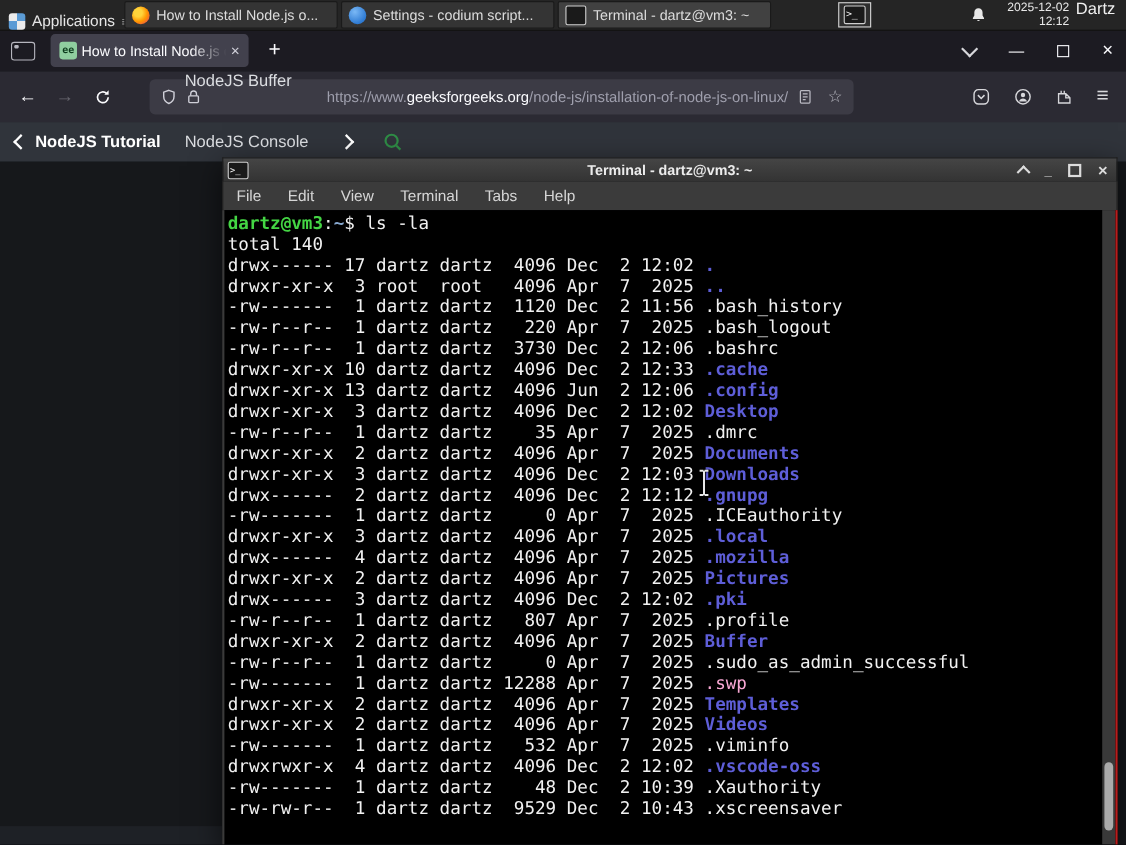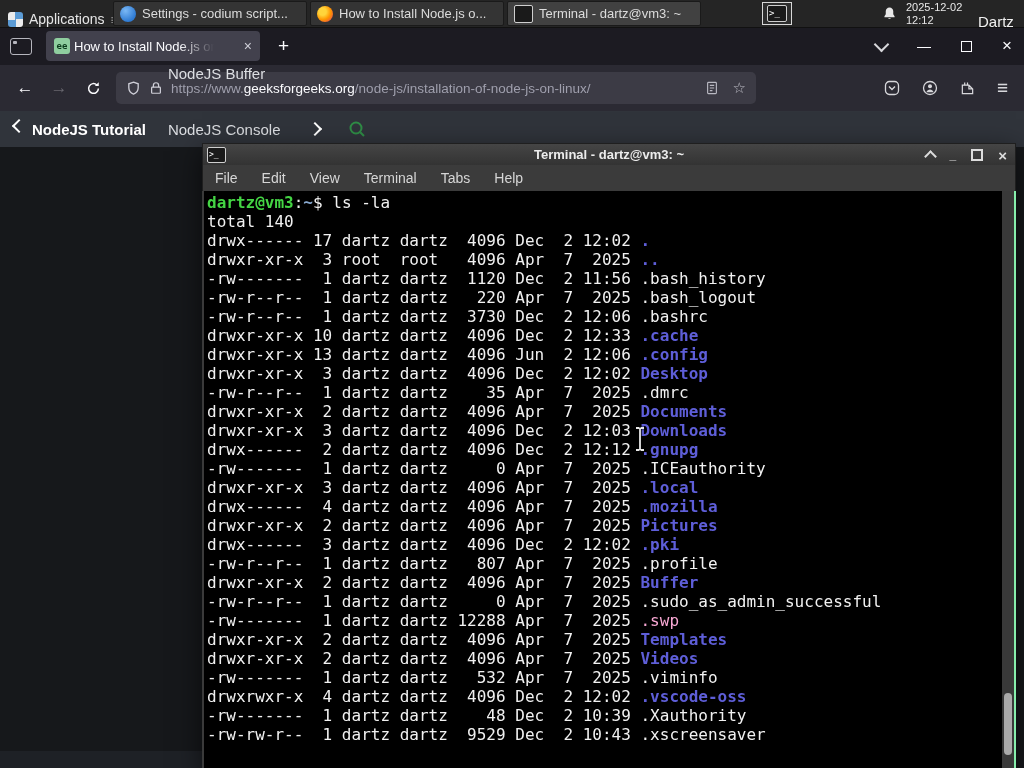--- a/index.html
+++ b/index.html
@@ -20,58 +20,58 @@
   .task-btn .lbl{white-space:nowrap;overflow:hidden;}
   .tb-ico{flex:0 0 16px;width:16px;height:16px;border-radius:50%;}
   .tb-ico.ic-firefox{background:radial-gradient(circle at 35% 35%,#ffd43b 0 25%,#ff9500 55%,#e3336c 100%);}
   .tb-ico.ic-vscodium{background:radial-gradient(circle at 35% 30%,#7ab8f5,#2f7bd3 70%);}
   .tb-ico.ic-terminal,.term-glyph{border-radius:2px;background:#1a1a1a;border:1px solid #cfcfcf;
             color:#fff;font-family:"DejaVu Sans Mono",monospace;font-size:8px;line-height:13px;text-align:left;padding-left:1px;}
   .tray-box{position:absolute;left:762px;top:2px;width:30px;height:23px;box-sizing:border-box;
             border:1px solid #d8d8d8;background:#2e2e2e;display:flex;align-items:center;justify-content:center;}
   .tray-box .term-glyph{width:17px;height:15px;font-size:9px;line-height:14px;}
   .bell{position:absolute;left:882px;top:6px;width:15px;height:15px;color:#e8e8e8;}
-  .clock{position:absolute;left:906px;top:1px;width:66px;height:25px;color:#e8e8e8;text-align:left;
+  .clock{position:absolute;left:906px;top:1px;width:66px;height:25px;color:#e8e8e8;text-align:right;
          font-size:11px;line-height:12.5px;}
-  .user-lbl{position:absolute;left:978px;top:13px;color:#f0f0f0;font-size:15px;}
+  .user-lbl{position:absolute;left:978px;top:0;color:#f0f0f0;font-size:15px;}
 
   
   .browser{position:absolute;left:0;top:27px;width:1024px;height:741px;}
   .tabbar{height:38px;background:#1c1b22;display:flex;align-items:center;}
   .ffview{margin:0 14px 0 10px;width:20px;height:15px;border:1.5px solid #b6b6be;border-radius:3px;position:relative;}
   .ffview::after{content:"";position:absolute;left:2px;top:2px;width:4px;height:3px;background:#b6b6be;border-radius:1px;}
-  .tab{position:relative;width:214px;height:30px;background:#42414d;border-radius:4px;display:flex;
+  .tab{position:relative;width:180px;height:30px;background:#42414d;border-radius:4px;display:flex;
        align-items:center;gap:4px;padding:0 8px;box-sizing:border-box;overflow:hidden;}
   .favicon{flex:0 0 16px;width:16px;height:16px;border-radius:3px;background:#8fce9f;color:#0c3b1c;
            font:bold 9px/16px "DejaVu Sans Mono",monospace;text-align:center;}
   .tab .title{color:#fbfbfe;font-size:13px;white-space:nowrap;overflow:hidden;width:140px;
               -webkit-mask-image:linear-gradient(90deg,#000 75%,transparent);mask-image:linear-gradient(90deg,#000 75%,transparent);}
   .tab .close{margin-left:auto;color:#cfcfd8;font-size:14px;line-height:14px;}
   .newtab{color:#fbfbfe;font-size:19px;margin-left:18px;}
   .tab-right{margin-left:auto;display:flex;align-items:center;gap:30px;padding-right:12px;color:#fbfbfe;}
   .chev{width:9px;height:9px;border-right:2px solid #d7d7db;border-bottom:2px solid #d7d7db;transform:rotate(45deg);margin-top:-4px;}
   .winbtn{font-size:14px;color:#fbfbfe;}
   .maxbox{width:9px;height:9px;border:1.5px solid #fbfbfe;}
 
   .toolbar{height:46px;background:#2b2a33;display:flex;align-items:center;gap:4px;padding:0 10px;box-sizing:border-box;}
   .navbtn{width:30px;height:30px;display:flex;align-items:center;justify-content:center;font-size:17px;color:#fbfbfe;border-radius:4px;}
   .navbtn.dim{color:#68676f;}
-  .urlbar{flex:0 0 640px;height:32px;margin-left:4px;background:#3c3b45;border-radius:5px;display:flex;
-          align-items:center;padding:0 10px;box-sizing:border-box;gap:8px;}
+  .urlbar{flex:0 0 640px;height:32px;margin-left:24px;background:#3c3b45;border-radius:5px;display:flex;
+          align-items:center;padding:0 10px;box-sizing:border-box;gap:8px;text-align:right;}
   .urlicon{color:#cfcfd8;display:flex;align-items:center;}
   .urltext{font-size:13.5px;color:#9f9fad;white-space:nowrap;overflow:hidden;flex:1;}
   .urltext .domain{color:#fbfbfe;}
   .urlbar .right-ic{color:#b9b9c2;display:flex;align-items:center;gap:14px;}
   .star{font-size:15px;color:#b9b9c2;}
   .toolbar-right{margin-left:auto;display:flex;align-items:center;gap:22px;color:#d7d7db;padding-right:6px;}
 
   
   .site-nav{height:36px;background:#30343b;display:flex;align-items:center;color:#e8e8e8;font-size:15px;
             padding:0 14px;box-sizing:border-box;gap:22px;white-space:nowrap;}
-  .gfg-back{display:flex;gap:8px;font-weight:bold;color:#fff;}
+  .gfg-back{display:flex;align-items:center;gap:8px;font-weight:bold;color:#fff;}
   .chev-l{width:8px;height:8px;border-left:2.5px solid #fff;border-bottom:2.5px solid #fff;transform:rotate(45deg);}
   .gfg-link{color:#dcdee2;}
   .gfg-more{display:flex;align-items:center;}
   .chev-r{width:8px;height:8px;border-right:2.5px solid #fff;border-top:2.5px solid #fff;transform:rotate(45deg);margin-left:-2px;}
   .gfg-right{display:flex;align-items:center;gap:26px;margin-left:6px;margin-right:48px;}
   .search-ic{width:18px;height:18px;}
   .page{position:absolute;left:0;top:120px;width:1024px;height:621px;background:#16181b;}
   .page-strip{position:absolute;left:0;bottom:0;width:202px;height:17px;background:#1e2126;}
 
   
@@ -82,21 +82,21 @@
   .t-title .ticon{margin-left:4px;width:16px;height:14px;}
   .t-title .txt{position:absolute;left:0;right:0;text-align:center;color:#ececec;font-weight:bold;font-size:13px;}
   .t-ctrls{position:absolute;right:8px;top:0;height:22px;display:flex;align-items:center;gap:15px;color:#dcdcdc;}
   .shade{width:7px;height:7px;border-left:2px solid #dcdcdc;border-top:2px solid #dcdcdc;transform:rotate(45deg);margin-top:3px;}
   .t-min{font-size:12px;font-weight:bold;}
   .t-max{width:8px;height:8px;border:2px solid #dcdcdc;}
   .t-close{font-size:15px;font-weight:bold;}
   .t-menu{height:26px;background:#3b3b3b;border-left:1px solid #1f1f1f;border-right:1px solid #1f1f1f;
           box-sizing:border-box;display:flex;align-items:center;gap:24px;padding-left:12px;
           color:#d6d6d6;font-size:14px;}
-  .t-body{position:relative;height:577px;background:#000;border-left:2px solid #3a3a3a;border-right:2px solid #86efac;
+  .t-body{position:relative;height:577px;background:#000;border-left:2px solid #3a3a3a;border-right:2px solid #b91c1c;
           box-sizing:border-box;overflow:hidden;font-family:"DejaVu Sans Mono",monospace;
           font-size:16px;line-height:19px;color:#f1f1f1;padding:2px 16px 0 3px;}
   .tline{white-space:pre;height:19px;}
   .p-green{color:#44d544;font-weight:bold;}
   .p-blue{color:#88a9d0;font-weight:bold;}
   .n-dir{color:#5e5ed8;font-weight:bold;}
   .n-dim{color:#f9a8d4;}
   .n-file{color:#f1f1f1;}
   .t-scroll{position:absolute;right:0;top:0;width:12px;height:577px;background:#393939;}
   .t-thumb{position:absolute;right:2px;bottom:13px;width:8px;height:62px;border-radius:4px;background:#aaa;}
@@ -113,26 +113,26 @@
 
   <div class="panel">
     <div class="apps-btn">
       <span class="apps-ico"></span>
       <span>Applications</span>
       <span class="apps-lines">≡</span>
     </div>
     <div class="taskbar">
 
     <div class="task-btn">
+        <span class="tb-ico ic-firefox"></span>
+        <span class="lbl">How to Install Node.js o...</span>
+      </div>
+        <div class="task-btn">
         <span class="tb-ico ic-vscodium"></span>
         <span class="lbl">Settings - codium script...</span>
-      </div>
-        <div class="task-btn">
-        <span class="tb-ico ic-firefox"></span>
-        <span class="lbl">How to Install Node.js o...</span>
       </div>
         <div class="task-btn">
         <span class="tb-ico ic-terminal"></span>
         <span class="lbl">Terminal - dartz@vm3: ~</span>
       </div>
       </div>
     <div class="tray-box">
       <span class="term-glyph">&gt;_</span>
     </div>
     <div class="bell">

